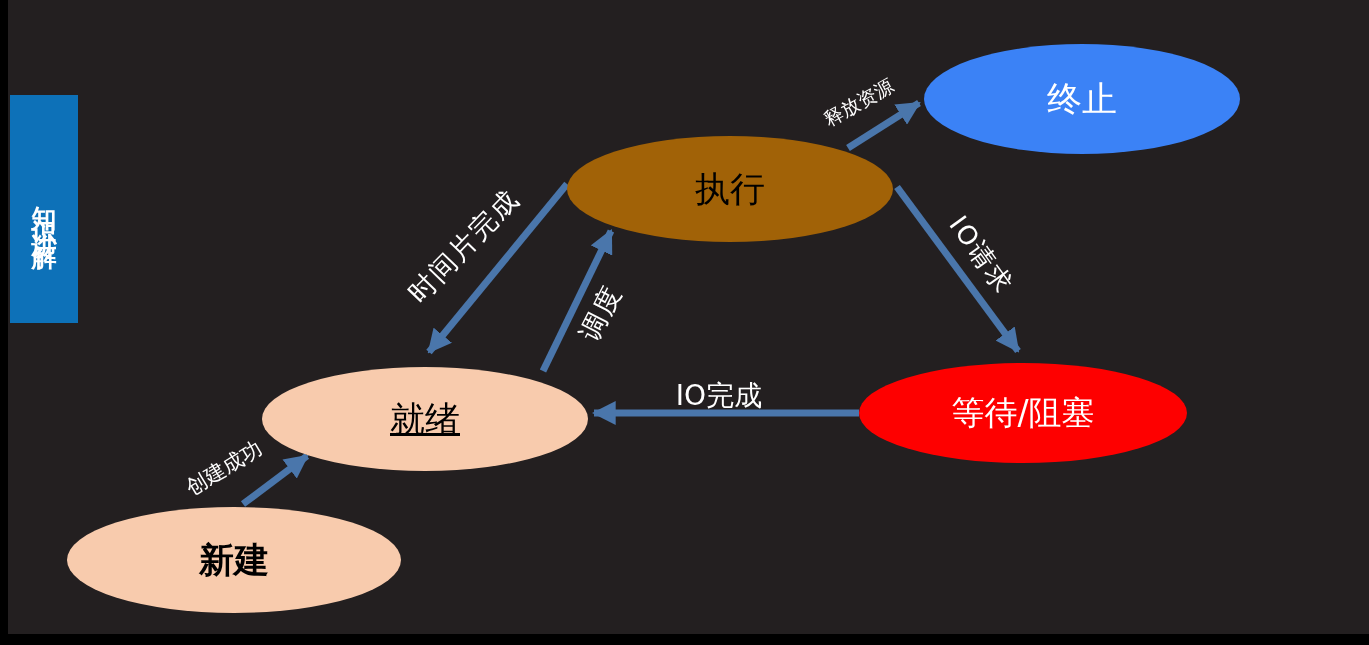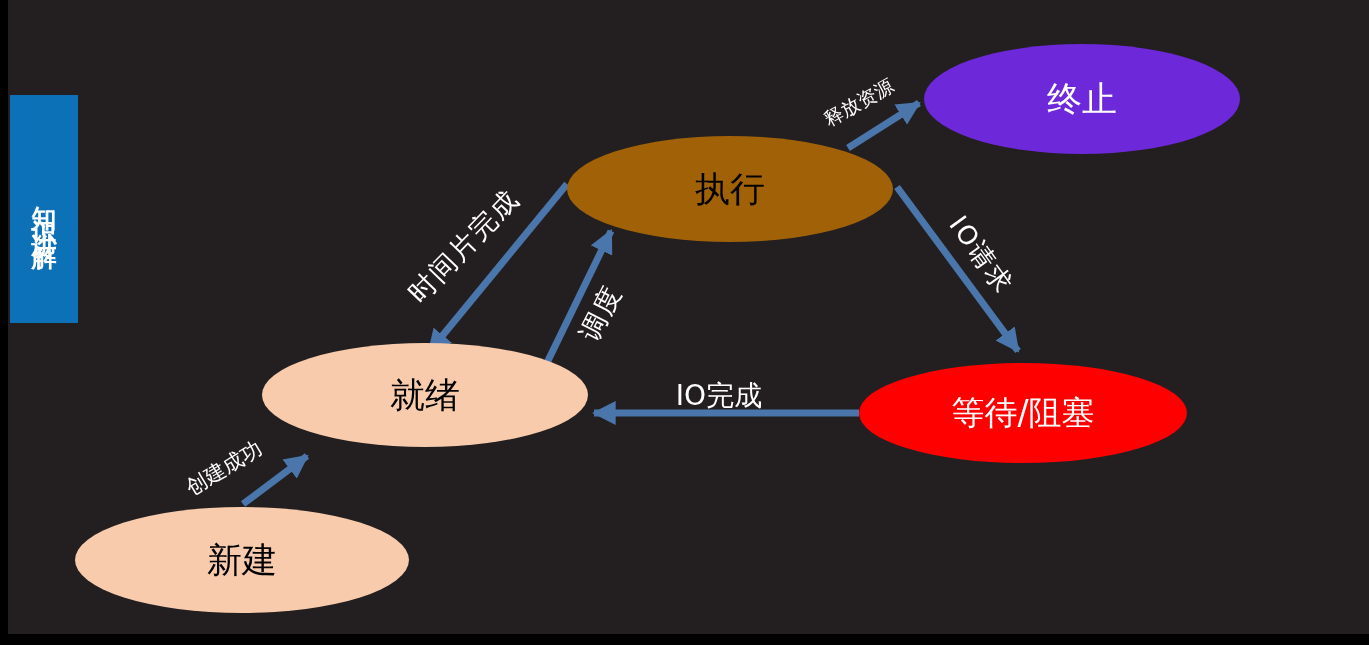--- a/index.html
+++ b/index.html
@@ -21,22 +21,22 @@
     font-size:25px;font-weight:bold;letter-spacing:13px;line-height:1;
     margin-top:6px;
   }
 
   
   .node{
     position:absolute;border-radius:50%;
     display:flex;align-items:center;justify-content:center;
   }
   .node .node-label{white-space:nowrap;}
-  #node-new       {left:75px;  top:507px; width:334px; height:106px;}
-  #node-ready     {left:262px; top:343px; width:326px; height:104px;}
+  #node-new       {left:67px;  top:507px; width:334px; height:106px;font-weight:bold;}
+  #node-ready     {left:262px; top:367px; width:326px; height:104px;text-decoration:underline;}
   #node-running   {left:567px; top:136px; width:326px; height:106px;}
   #node-blocked   {left:859px; top:363px; width:328px; height:100px;}
   #node-terminated{left:924px; top:44px;  width:316px; height:110px;}
   #node-new .node-label, #node-ready .node-label, #node-running .node-label{font-size:35px;}
   #node-terminated .node-label{font-size:35px;}
   #node-blocked .node-label{font-size:33px;}
 
   
   #arrows{position:absolute;left:0;top:0;}
 
@@ -82,21 +82,21 @@
   </div>
   <div id="node-ready" class="node" style="background: rgb(248, 203, 173);">
     <span class="node-label" style="color: rgb(0, 0, 0);">就绪</span>
   </div>
   <div id="node-running" class="node" style="background: #a16207;">
     <span class="node-label" style="color: rgb(0, 0, 0);">执行</span>
   </div>
   <div id="node-blocked" class="node" style="background: rgb(254, 0, 0);">
     <span class="node-label" style="color: rgb(255, 255, 255);">等待/阻塞</span>
   </div>
-  <div id="node-terminated" class="node" style="background: #6d28d9;">
+  <div id="node-terminated" class="node" style="background: #3b82f6;">
     <span class="node-label" style="color: rgb(255, 255, 255);">终止</span>
   </div>
 
   <div id="label-create" class="edge-label" style="color: rgb(255, 255, 255);">创建成功</div>
   <div id="label-timeslice" class="edge-label" style="color: rgb(255, 255, 255);">时间片完成</div>
   <div id="label-schedule" class="edge-label" style="color: rgb(255, 255, 255);">调度</div>
   <div id="label-release" class="edge-label" style="color: rgb(255, 255, 255);">释放资源</div>
   <div id="label-io-request" class="edge-label" style="color: rgb(255, 255, 255);">IO请求</div>
   <div id="label-io-complete" class="edge-label" style="color: rgb(255, 255, 255);">IO完成</div>
 </div>

